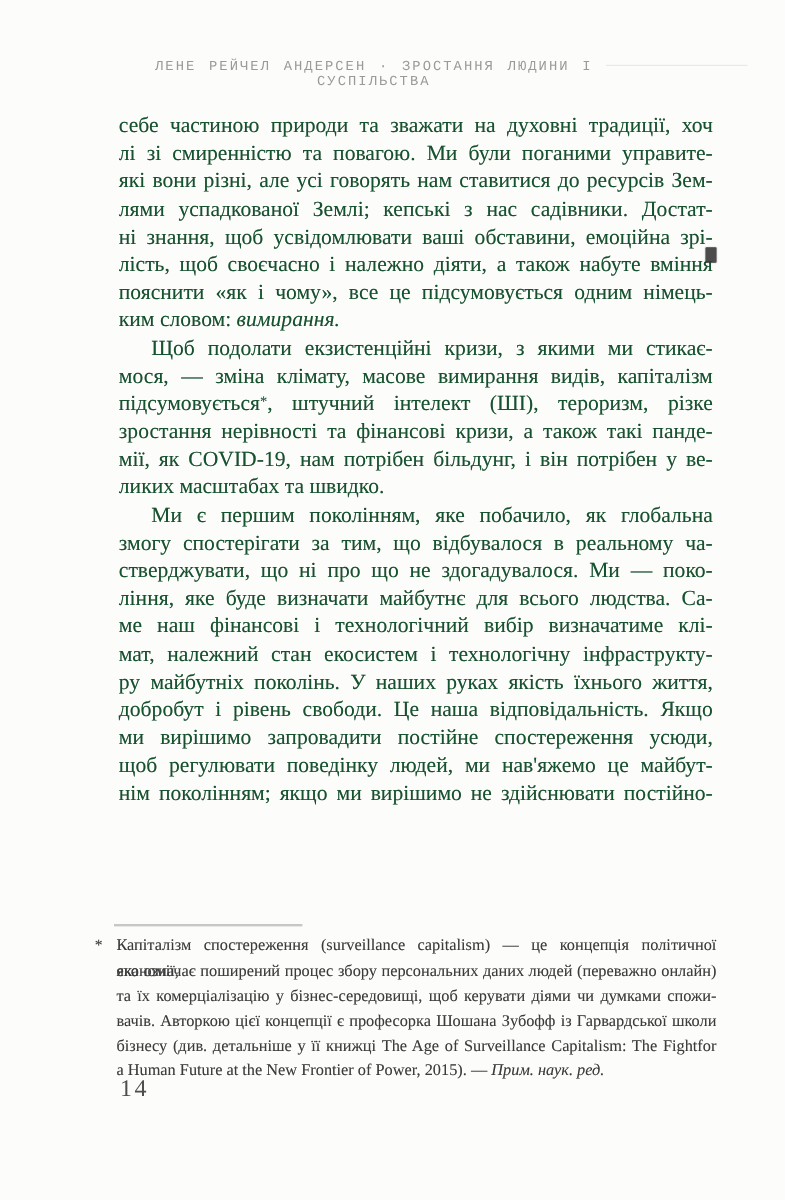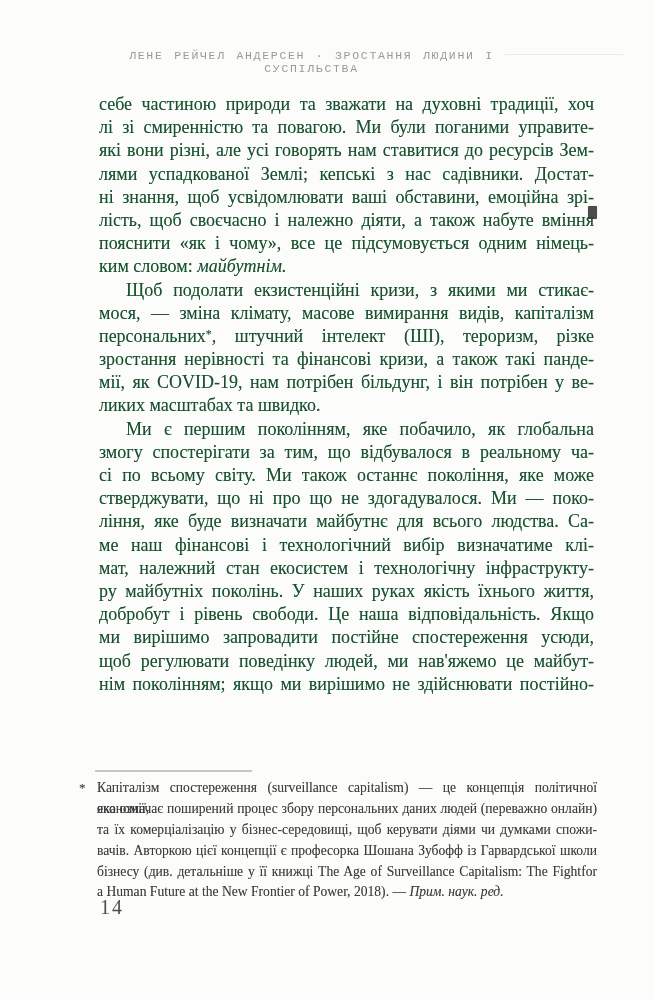--- a/index.html
+++ b/index.html
@@ -75,36 +75,35 @@
   <div class="body-text">
 
     <div>
       <div class="ln">себе частиною природи та зважати на духовні традиції, хоч</div>
       <div class="ln">лі зі смиренністю та повагою. Ми були поганими управите-</div>
       <div class="ln">які вони різні, але усі говорять нам ставитися до ресурсів Зем-</div>
       <div class="ln">лями успадкованої Землі; кепські з нас садівники. Достат-</div>
       <div class="ln">ні знання, щоб усвідомлювати ваші обставини, емоційна зрі-</div>
       <div class="ln">лість, щоб своєчасно і належно діяти, а також набуте вміння</div>
       <div class="ln">пояснити «як і чому», все це підсумовується одним німець-</div>
-      <div class="ln end"><span>ким словом: </span><span class="it">майбутнім.</span></div>
+      <div class="ln end"><span>ким словом: </span><span class="it">вимирання.</span></div>
     </div>
 
     <div>
       <div class="ln ind">Щоб подолати екзистенційні кризи, з якими ми стикає-</div>
       <div class="ln">мося, — зміна клімату, масове вимирання видів, капіталізм</div>
-      <div class="ln"><span>персональних</span><span class="fn-star">*</span><span>, штучний інтелект (ШІ), тероризм, різке</span></div>
+      <div class="ln"><span>підсумовується</span><span class="fn-star">*</span><span>, штучний інтелект (ШІ), тероризм, різке</span></div>
       <div class="ln">зростання нерівності та фінансові кризи, а також такі панде-</div>
       <div class="ln">мії, як COVID-19, нам потрібен більдунг, і він потрібен у ве-</div>
       <div class="ln end">ликих масштабах та швидко.</div>
     </div>
 
     <div>
       <div class="ln ind">Ми є першим поколінням, яке побачило, як глобальна</div>
       <div class="ln">змогу спостерігати за тим, що відбувалося в реальному ча-</div>
-      <div class="ln">сі по всьому світу. Ми також останнє покоління, яке може</div>
       <div class="ln">стверджувати, що ні про що не здогадувалося. Ми — поко-</div>
       <div class="ln">ління, яке буде визначати майбутнє для всього людства. Са-</div>
       <div class="ln">ме наш фінансові і технологічний вибір визначатиме клі-</div>
       <div class="ln">мат, належний стан екосистем і технологічну інфраструкту-</div>
       <div class="ln">ру майбутніх поколінь. У наших руках якість їхнього життя,</div>
       <div class="ln">добробут і рівень свободи. Це наша відповідальність. Якщо</div>
       <div class="ln">ми вирішимо запровадити постійне спостереження усюди,</div>
       <div class="ln">щоб регулювати поведінку людей, ми нав'яжемо це майбут-</div>
       <div class="ln">нім поколінням; якщо ми вирішимо не здійснювати постійно-</div>
     </div>
@@ -112,20 +111,20 @@
 
   <div class="footnote-rule"></div>
 
   <div class="footnote">
     <span class="marker">*</span>
     <div class="fln">Капіталізм спостереження (surveillance capitalism) — це концепція політичної економії,</div>
     <div class="fln">яка означає поширений процес збору персональних даних людей (переважно онлайн)</div>
     <div class="fln">та їх комерціалізацію у бізнес-середовищі, щоб керувати діями чи думками спожи-</div>
     <div class="fln">вачів. Авторкою цієї концепції є професорка Шошана Зубофф із Гарвардської школи</div>
     <div class="fln">бізнесу (див. детальніше у її книжці The Age of Surveillance Capitalism: The Fightfor</div>
-    <div class="fln end"><span>a Human Future at the New Frontier of Power, 2018). — </span><span class="it">Прим. наук. ред.</span></div>
+    <div class="fln end"><span>a Human Future at the New Frontier of Power, 2015). — </span><span class="it">Прим. наук. ред.</span></div>
   </div>
 
   <div class="page-number">14</div>
 
   <div class="edge-blot"></div>
 
 </div>
 
 </body></html>

